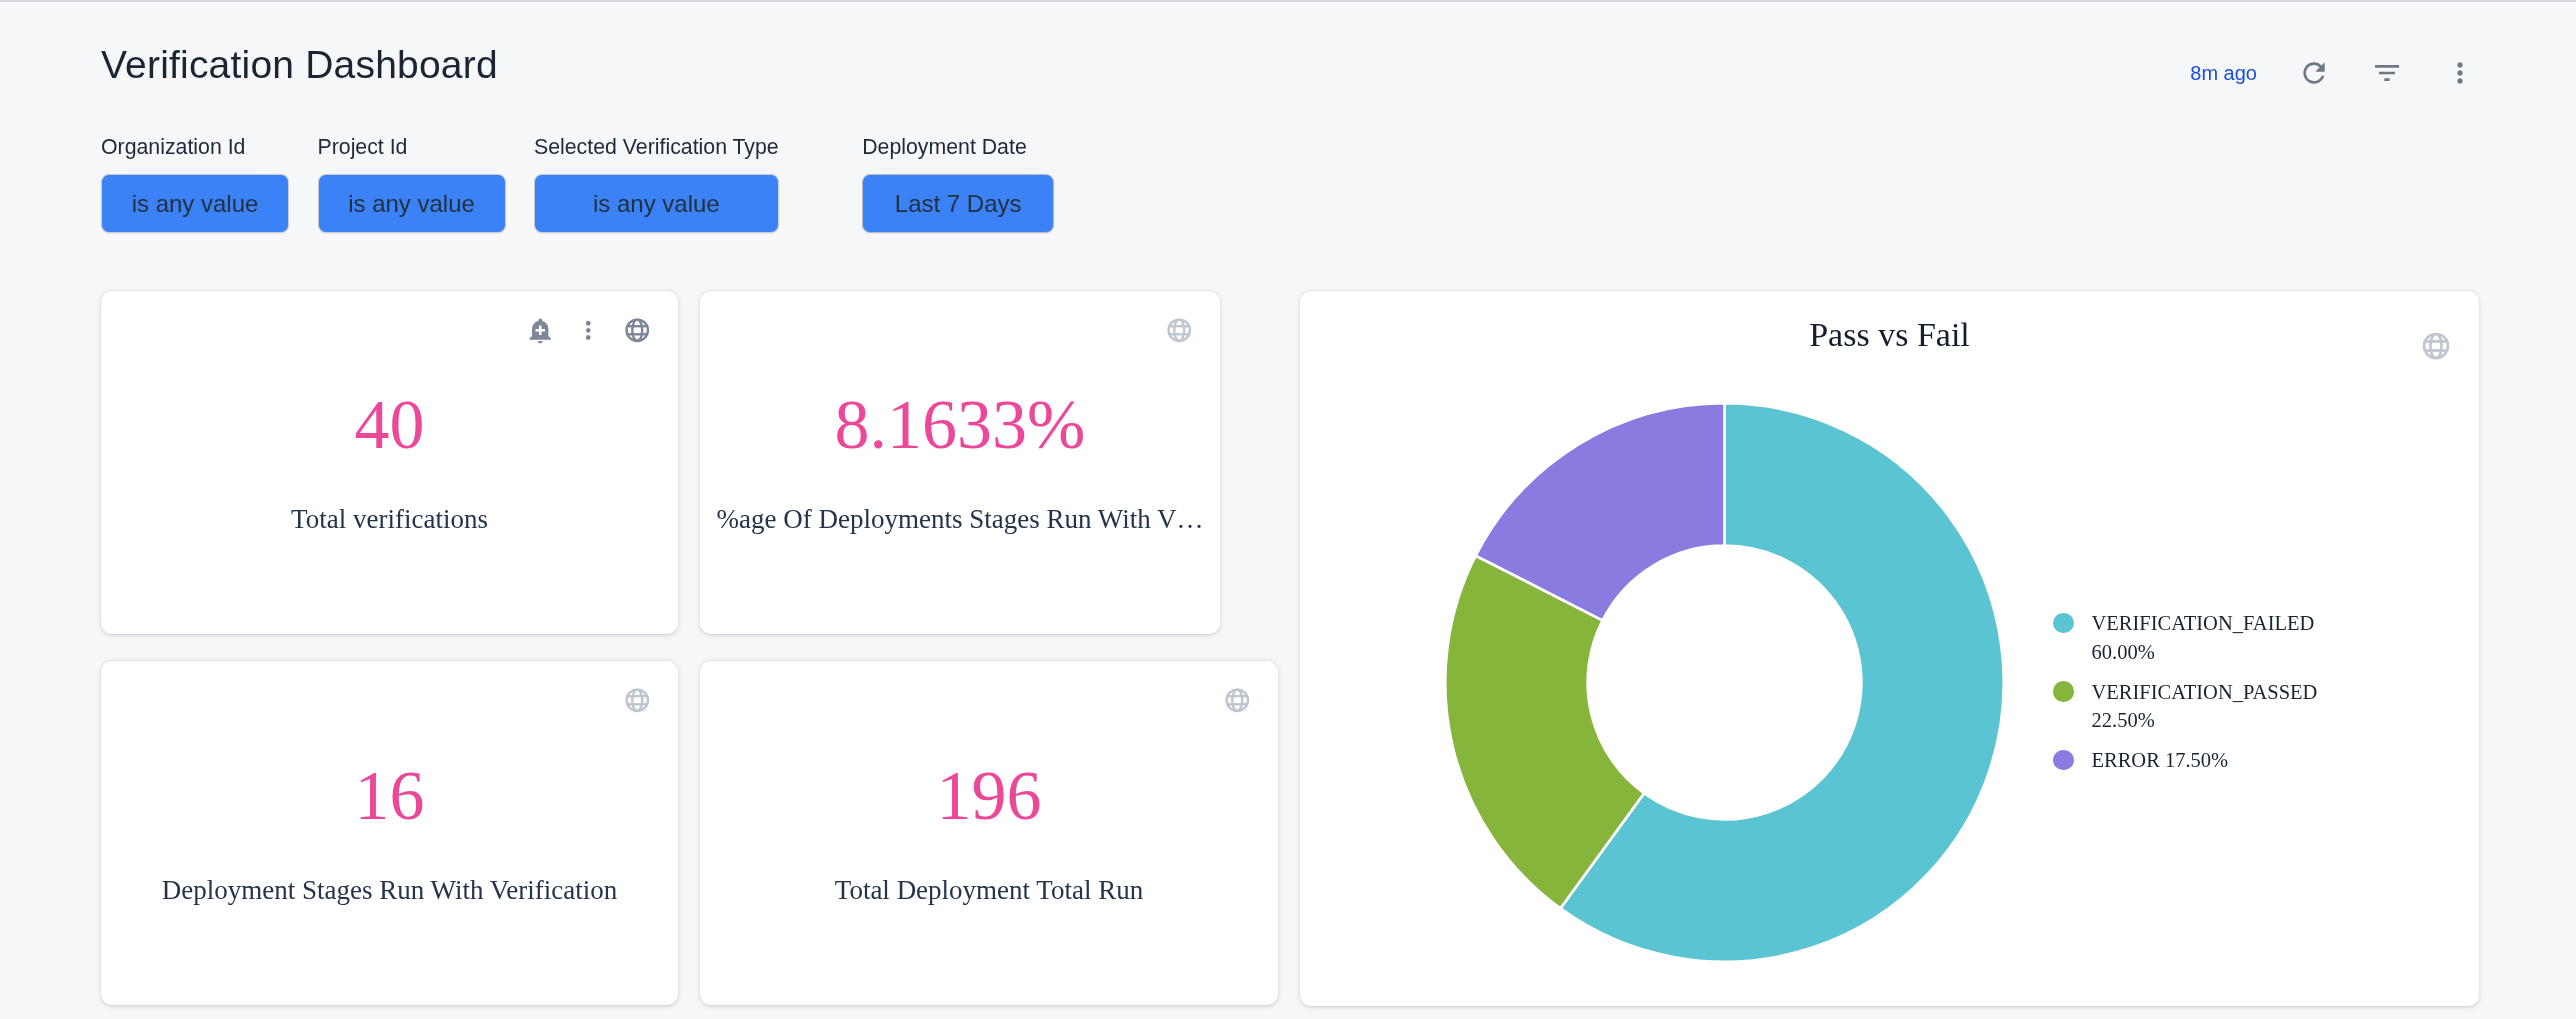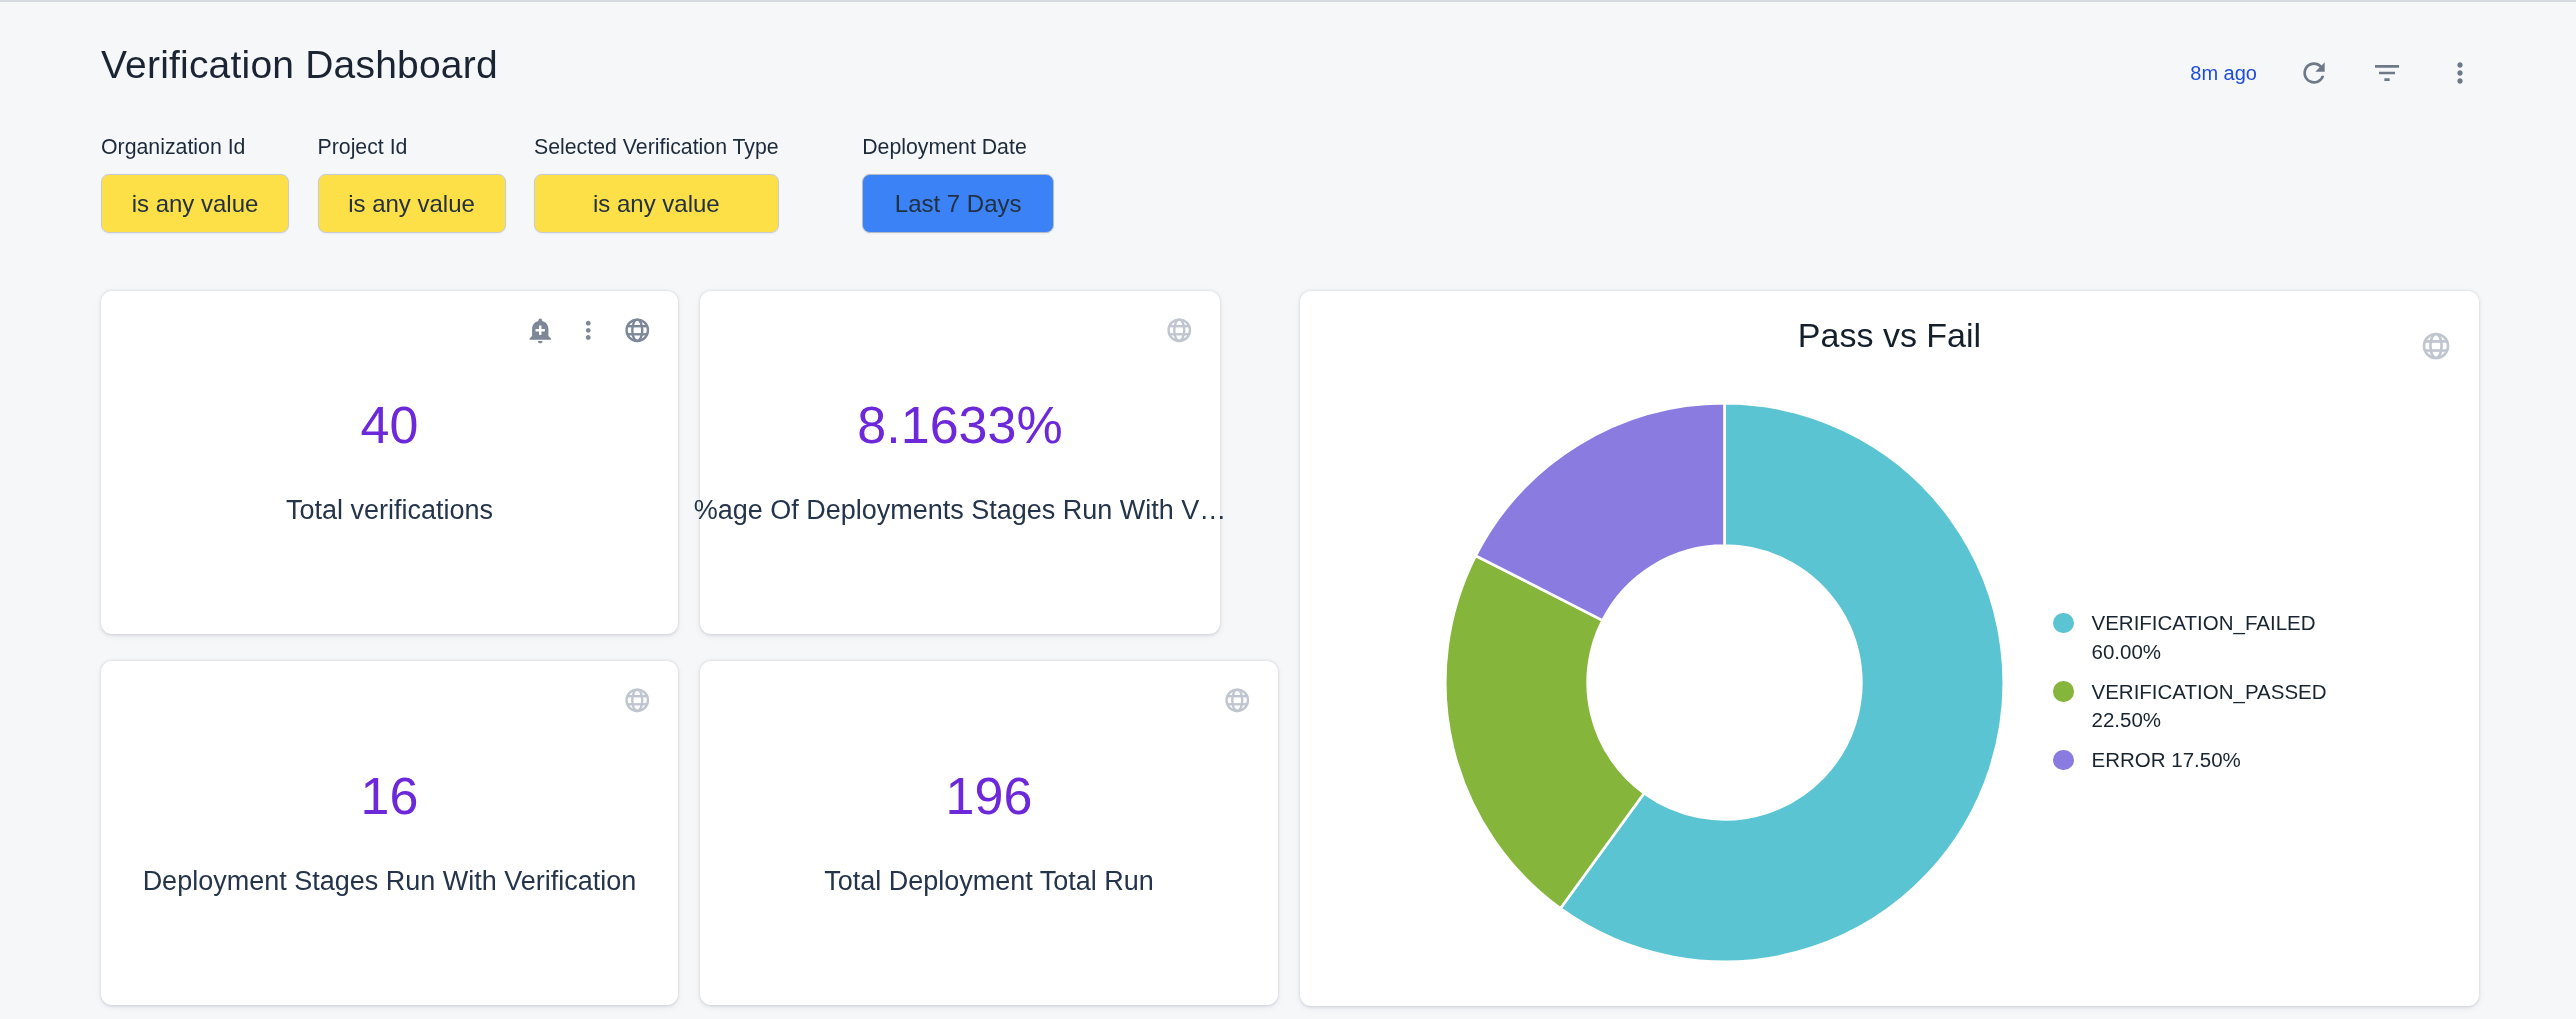--- a/index.html
+++ b/index.html
@@ -33,55 +33,56 @@
     position:absolute; left:101px; top:133px;
     display:flex; gap:28.5px;
   }
   .filter-group { display:flex; flex-direction:column; }
   .filter-label {
     font-size:21.3px; font-weight:500; color:#1d2a3a;
     margin-bottom:14.2px; white-space:nowrap;
   }
   .filter-chip {
     height:59px; min-width:188px;
-    background:#fde047; border:1.8px solid #c7ccd4; border-radius:8px;
+    background:#3b82f6; border:1.8px solid #c7ccd4; border-radius:8px;
     font-family:inherit; font-size:24px; color:#22303f;
     display:flex; align-items:center; justify-content:center;
     padding:0 23px; cursor:pointer; white-space:nowrap;
     box-shadow:0 0.9px 1.8px rgba(30,40,60,.06);
   }
   .filter-chip.active {
     background:#3b82f6; border-color:#b5bcc6; min-width:192px;
   }
   .filter-group.g4 { margin-left:55px; }
   
   .card {
     position:absolute; background:#ffffff; border-radius:11px;
     box-shadow:0 0.9px 2.7px rgba(25,35,55,.14), 0 1.8px 7.1px rgba(25,35,55,.07);
+    font-family:Liberation Serif, serif;
   }
   .tile1 { left:101px;  top:289px; width:577px; height:343px; }
   .tile2 { left:700px;  top:289px; width:520px; height:343px; }
   .tile3 { left:101px;  top:659px; width:577px; height:344px; }
   .tile4 { left:700px;  top:659px; width:578px; height:344px; }
   .chart-card { left:1300px; top:289px; width:1179px; height:715px; }
 
   .tile-icons {
     position:absolute; top:25px; right:27px;
     display:flex; align-items:center; gap:19.6px;
   }
   .tile-icons .icon-btn svg { width:28.5px; height:28.5px; }
   .icon-dark  { color:#7d8798; }
   .icon-light { color:#c0c6cf; }
 
   .tile-body {
     position:absolute; inset:0;
     display:flex; flex-direction:column; align-items:center; justify-content:center;
     gap:27px; padding:0 18px; text-align:center;
   }
-  .tile-value { font-size:52px; line-height:1; color:#6d28d9; font-weight:400; }
+  .tile-value { font-size:70px; line-height:1; color:#ec4899; font-weight:400; }
   .tile-label { font-size:27px; color:#24344a; white-space:nowrap; overflow:hidden; max-width:543px;margin-top:17px; }
 
   
   .chart-title {
     position:absolute; top:25px; left:0; right:0;
     text-align:center; font-size:34px; color:#141f2d; font-weight:400;
   }
   .chart-globe { position:absolute; top:39px; right:27px; }
   .donut-svg { position:absolute; left:131px; top:98px; width:587px; height:587px; }
   .donut-slice { stroke:#ffffff; stroke-width:3; cursor:pointer; }

